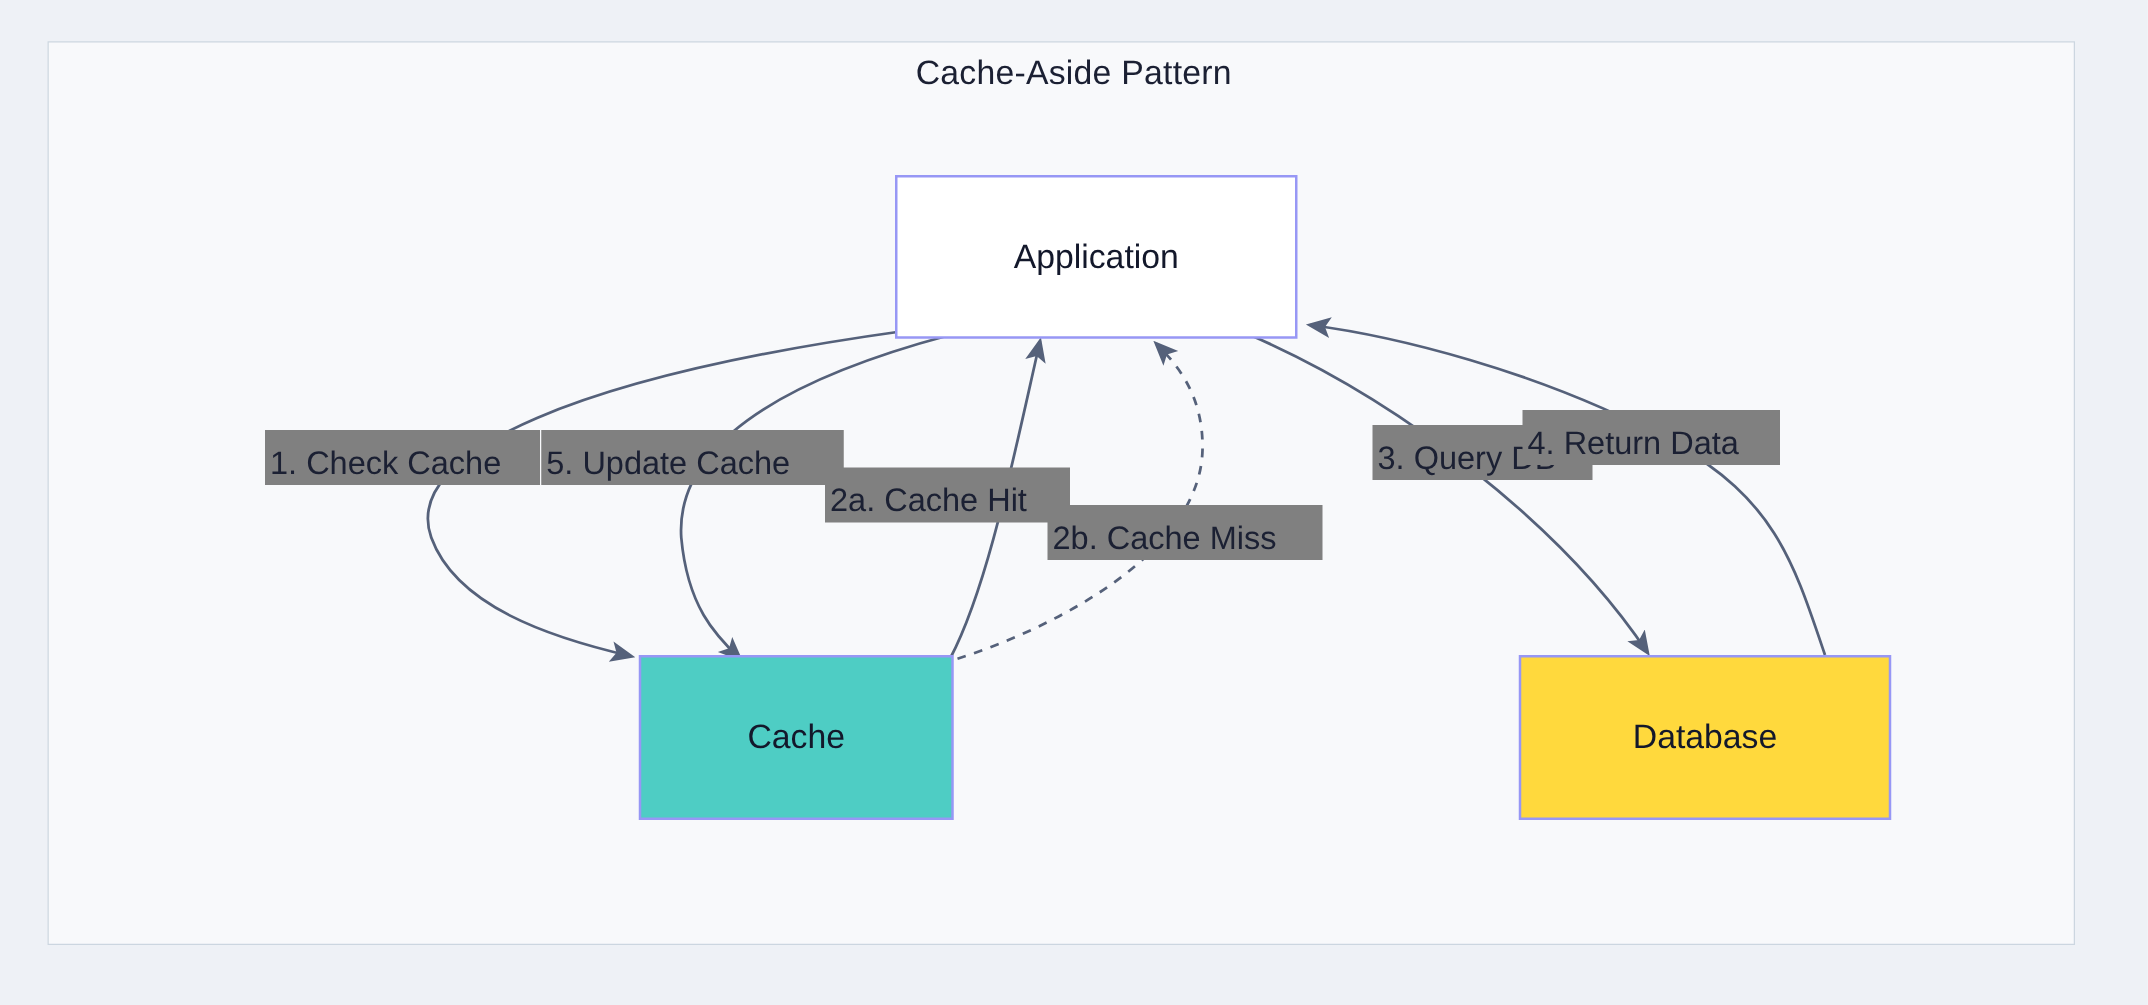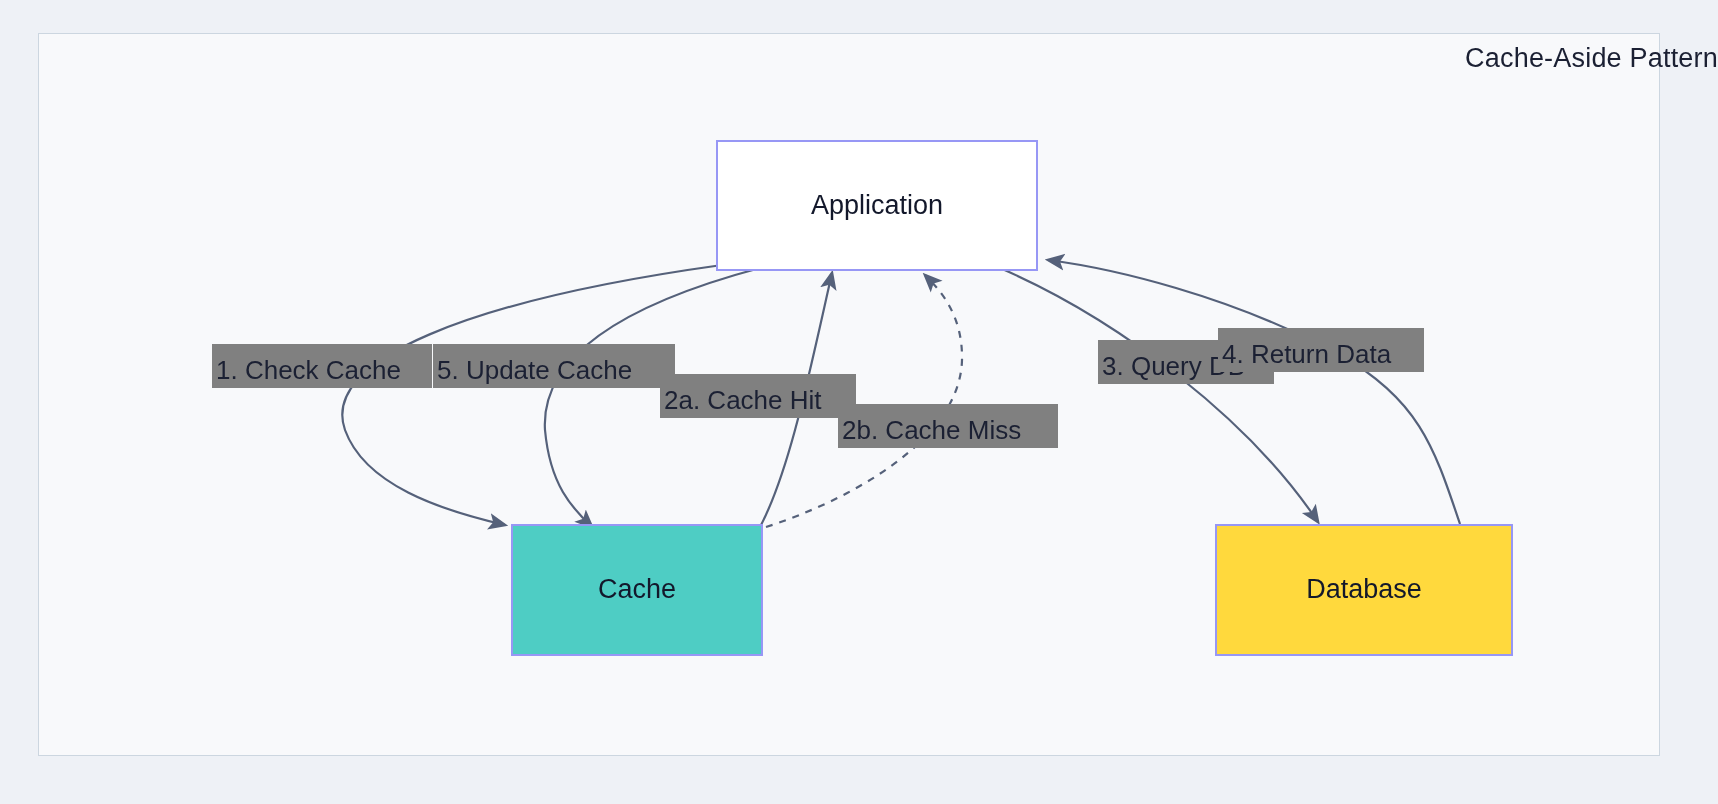--- a/index.html
+++ b/index.html
@@ -25,21 +25,21 @@
     height: 723px;
     background: #f8f9fb;
     border: 1px solid #ccd6e0;
     box-sizing: border-box;
   }
   #diagram-title {
     position: absolute;
     left: 0;
     top: 43px;
     width: 100%;
-    text-align: right;
+    text-align: center;
     font-size: 27px;
     color: #1b2033;
     letter-spacing: 0.2px;
     white-space: nowrap;
   }
   svg#canvas {
     position: absolute;
     left: 0;
     top: 0;
     width: 1718px;

